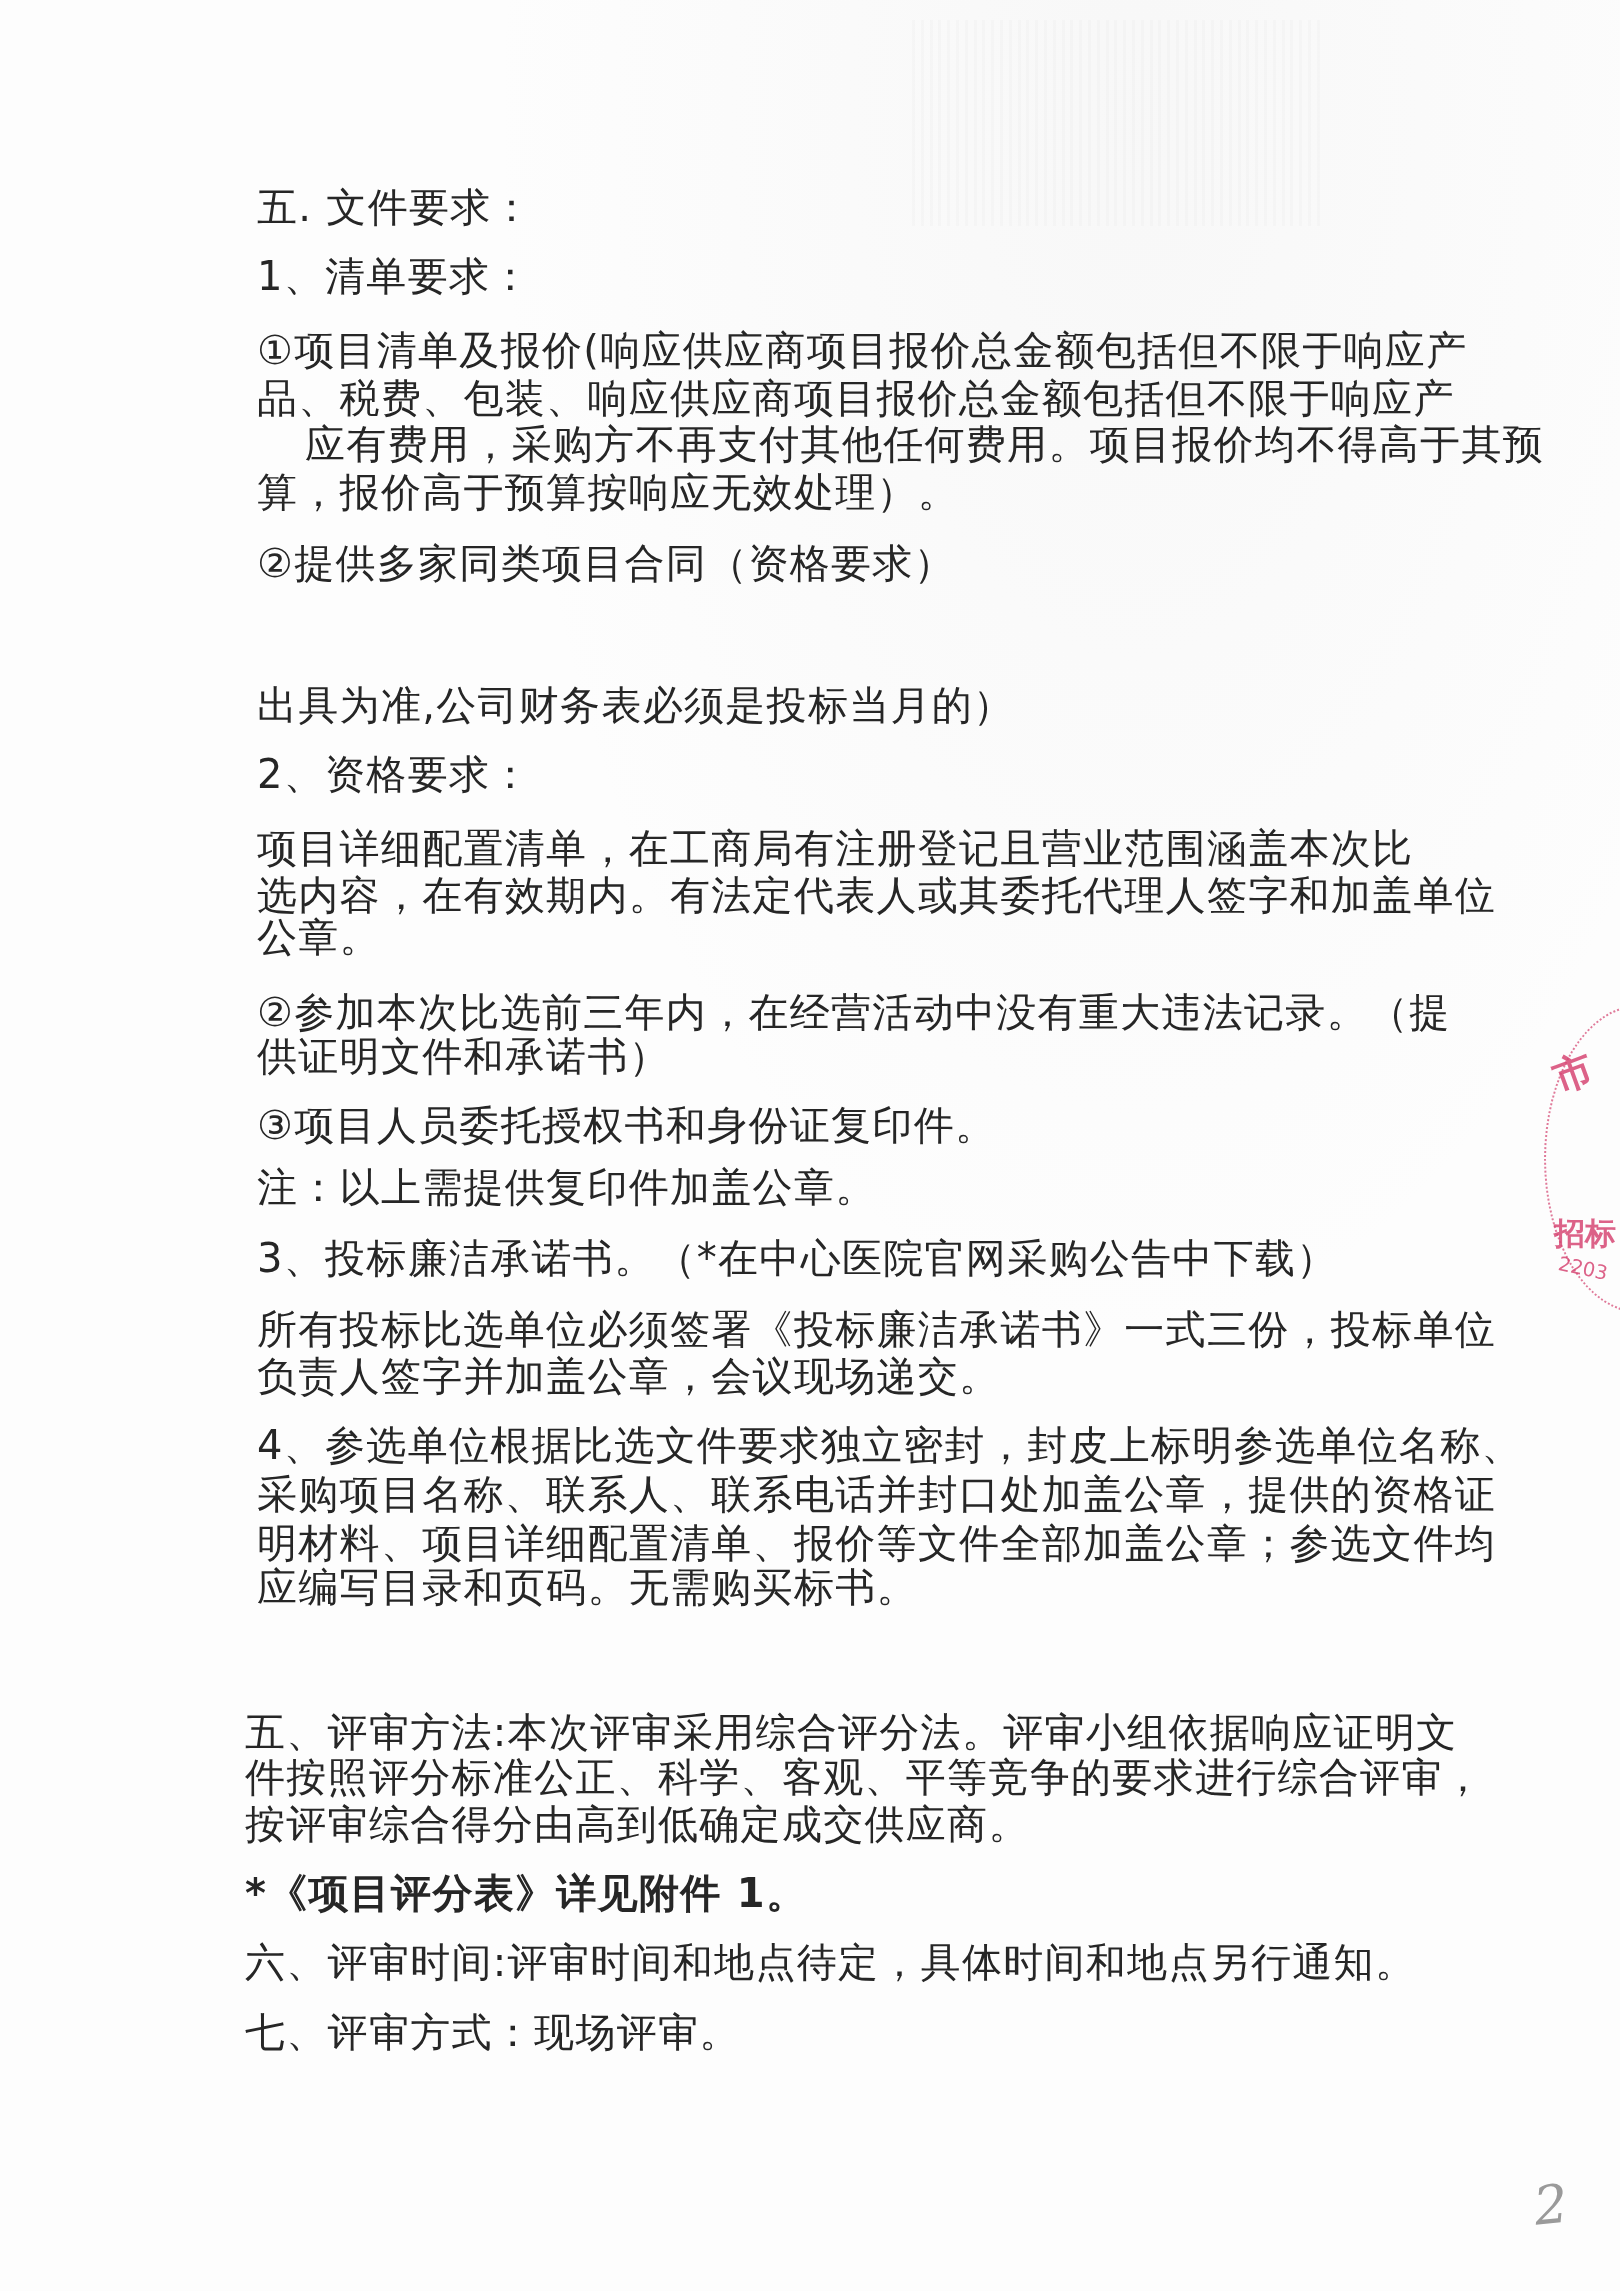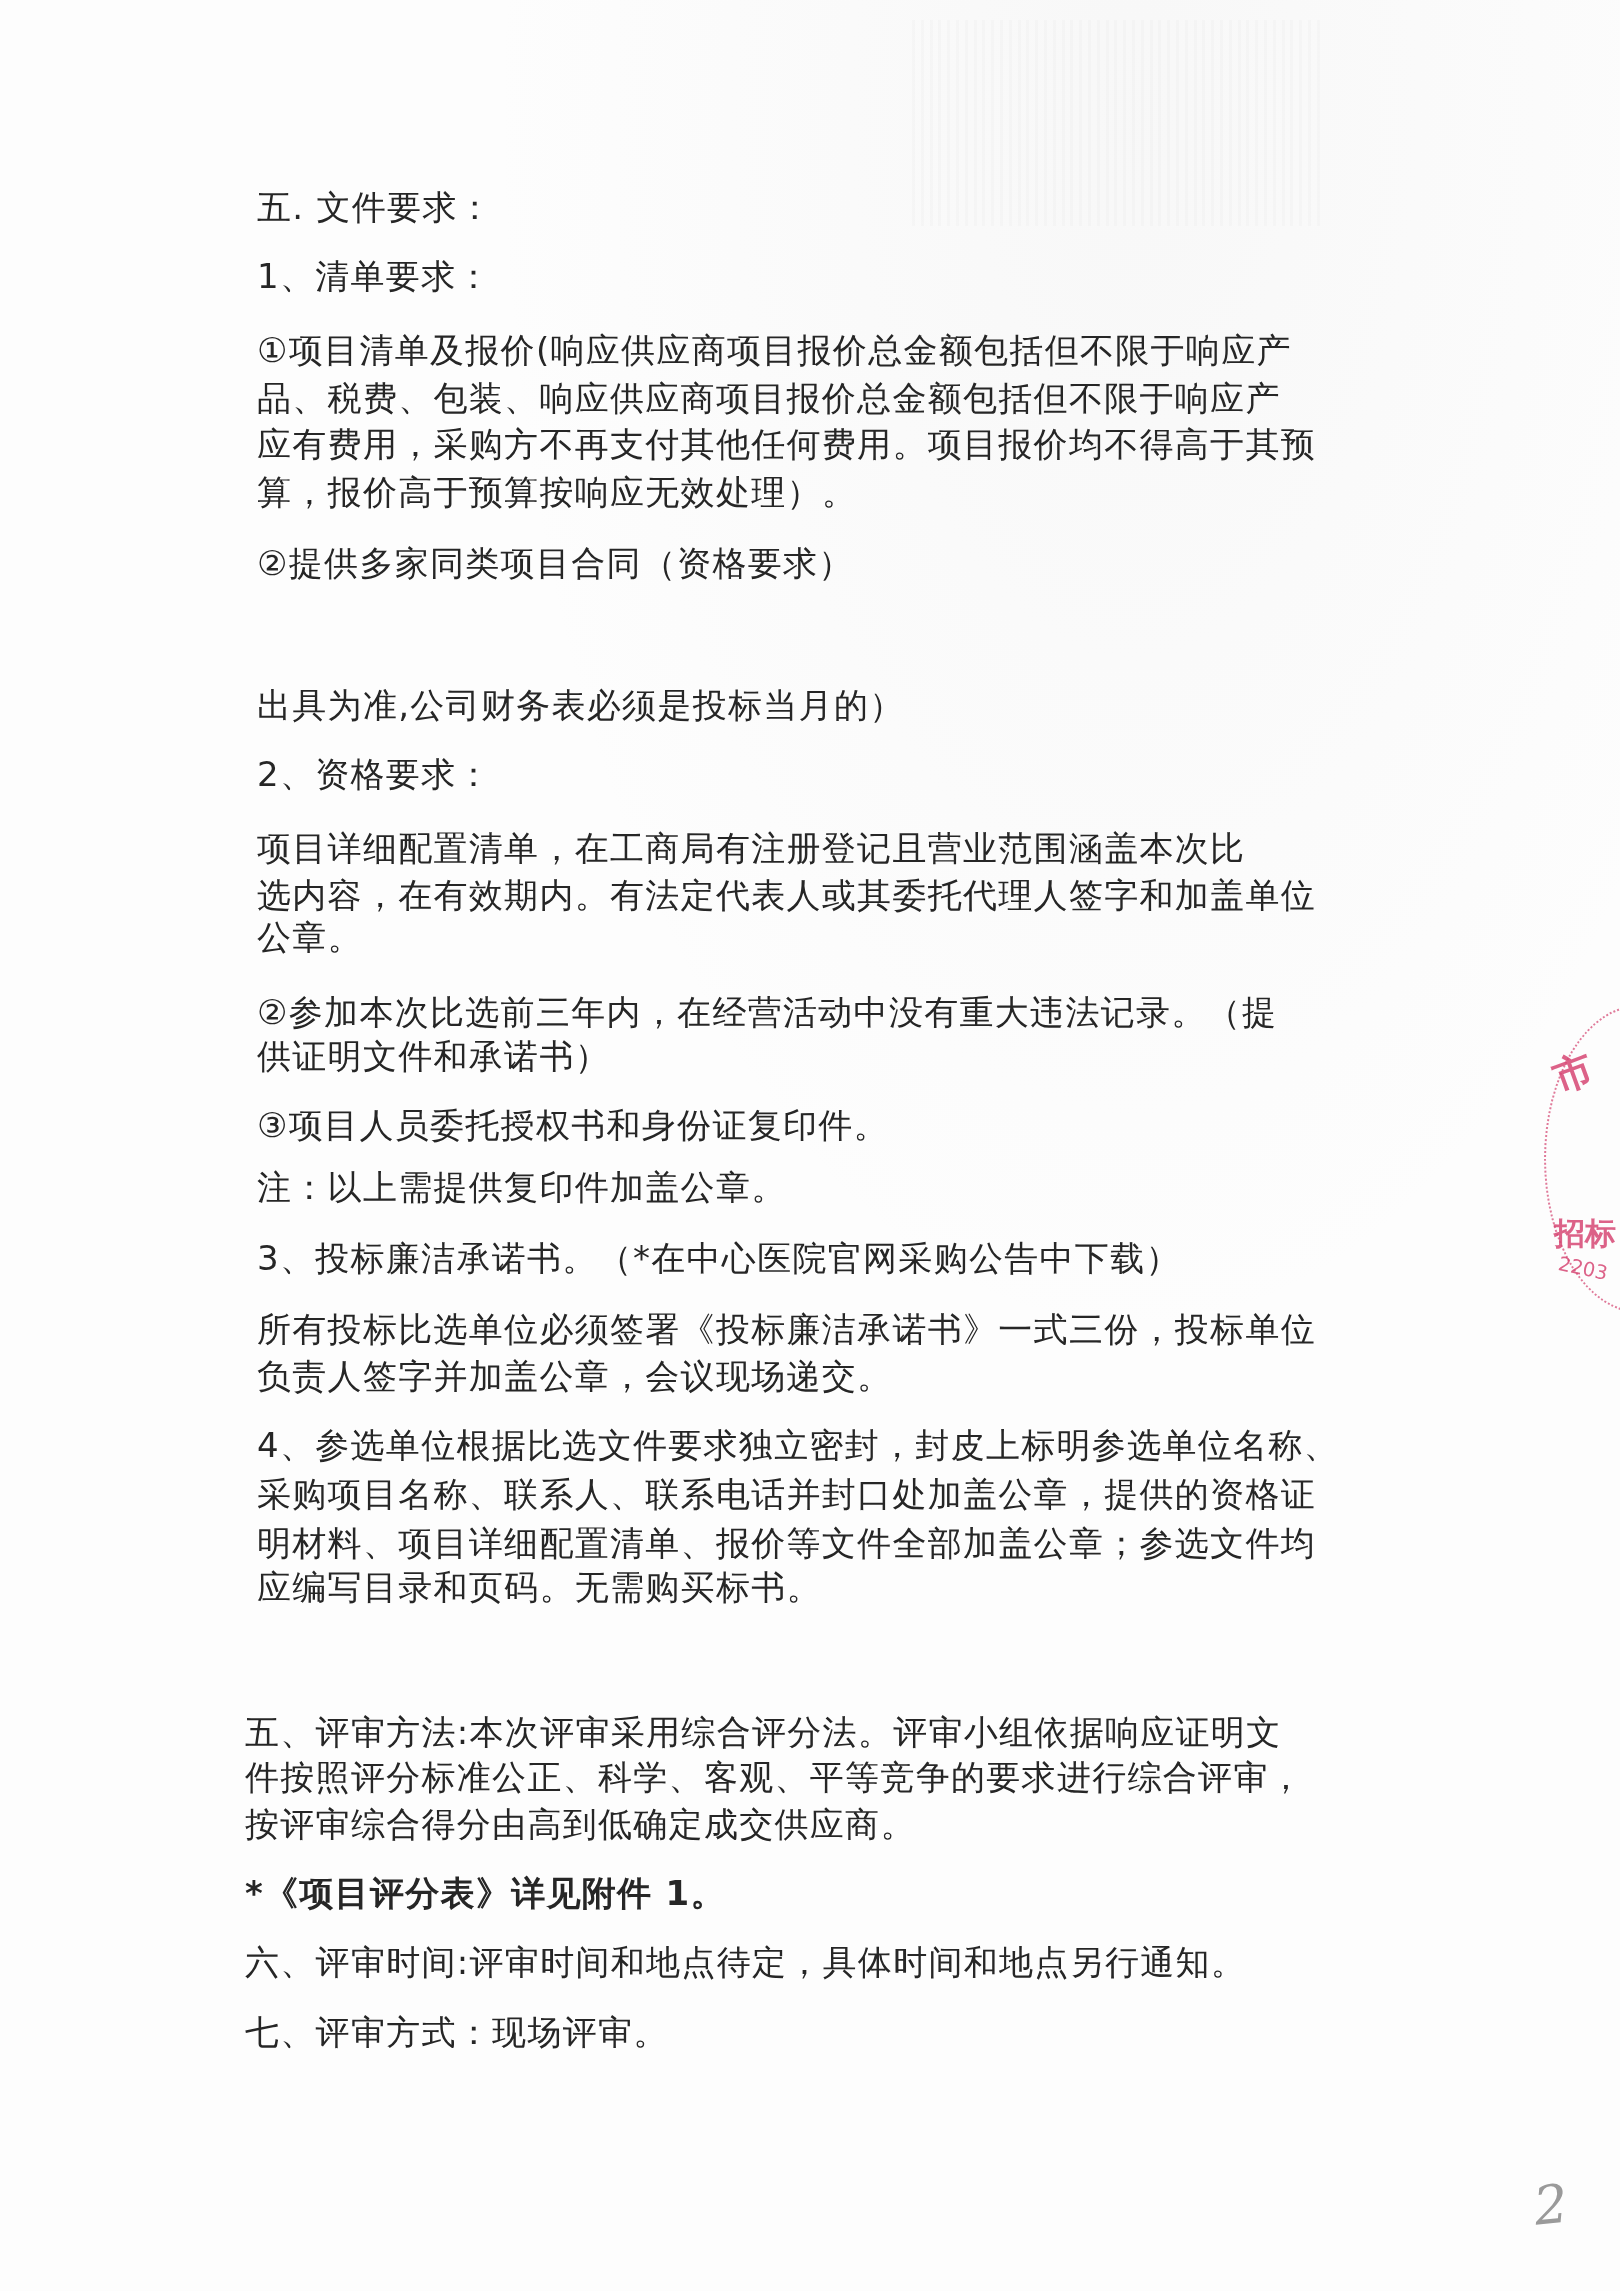--- a/index.html
+++ b/index.html
@@ -21,21 +21,21 @@
     width: 1620px;
     height: 2292px;
     background:
       radial-gradient(ellipse at 70% 5%, rgba(200,200,200,0.10), rgba(255,255,255,0) 40%),
       #fdfdfd;
   }
   .line {
     position: absolute;
     left: 257px;
     white-space: nowrap;
-    font-size: 34px;
+    font-size: 40px;
     line-height: 43px;
     letter-spacing: 1.3px;
     color: #262626;
   }
   .bold { font-weight: bold; }
   .stamp {
     position: absolute;
     left: 1544px;
     top: 1005px;
     width: 186px;
@@ -74,21 +74,21 @@
 <div class="page">
 
   <div class="bleed"></div>
 
   <div class="line" style="top:186px;">五. 文件要求：</div>
 
   <div class="line" style="top:255px;">1、清单要求：</div>
 
   <div class="line" style="top:329px;">①项目清单及报价(响应供应商项目报价总金额包括但不限于响应产</div>
   <div class="line" style="top:377px;">品、税费、包装、响应供应商项目报价总金额包括但不限于响应产</div>
-  <div class="line" style="top:423px;">应有费用，采购方不再支付其他任何费用。项目报价均不得高于其预</div>
+  <div class="line" style="top:423px;margin-left:48px;">应有费用，采购方不再支付其他任何费用。项目报价均不得高于其预</div>
   <div class="line" style="top:471px;">算，报价高于预算按响应无效处理）。</div>
 
   <div class="line" style="top:542px;">②提供多家同类项目合同（资格要求）</div>
 
   <div class="line" style="top:684px;">出具为准,公司财务表必须是投标当月的）</div>
 
   <div class="line" style="top:753px;">2、资格要求：</div>
 
   <div class="line" style="top:827px;">项目详细配置清单，在工商局有注册登记且营业范围涵盖本次比</div>
   <div class="line" style="top:874px;">选内容，在有效期内。有法定代表人或其委托代理人签字和加盖单位</div>

